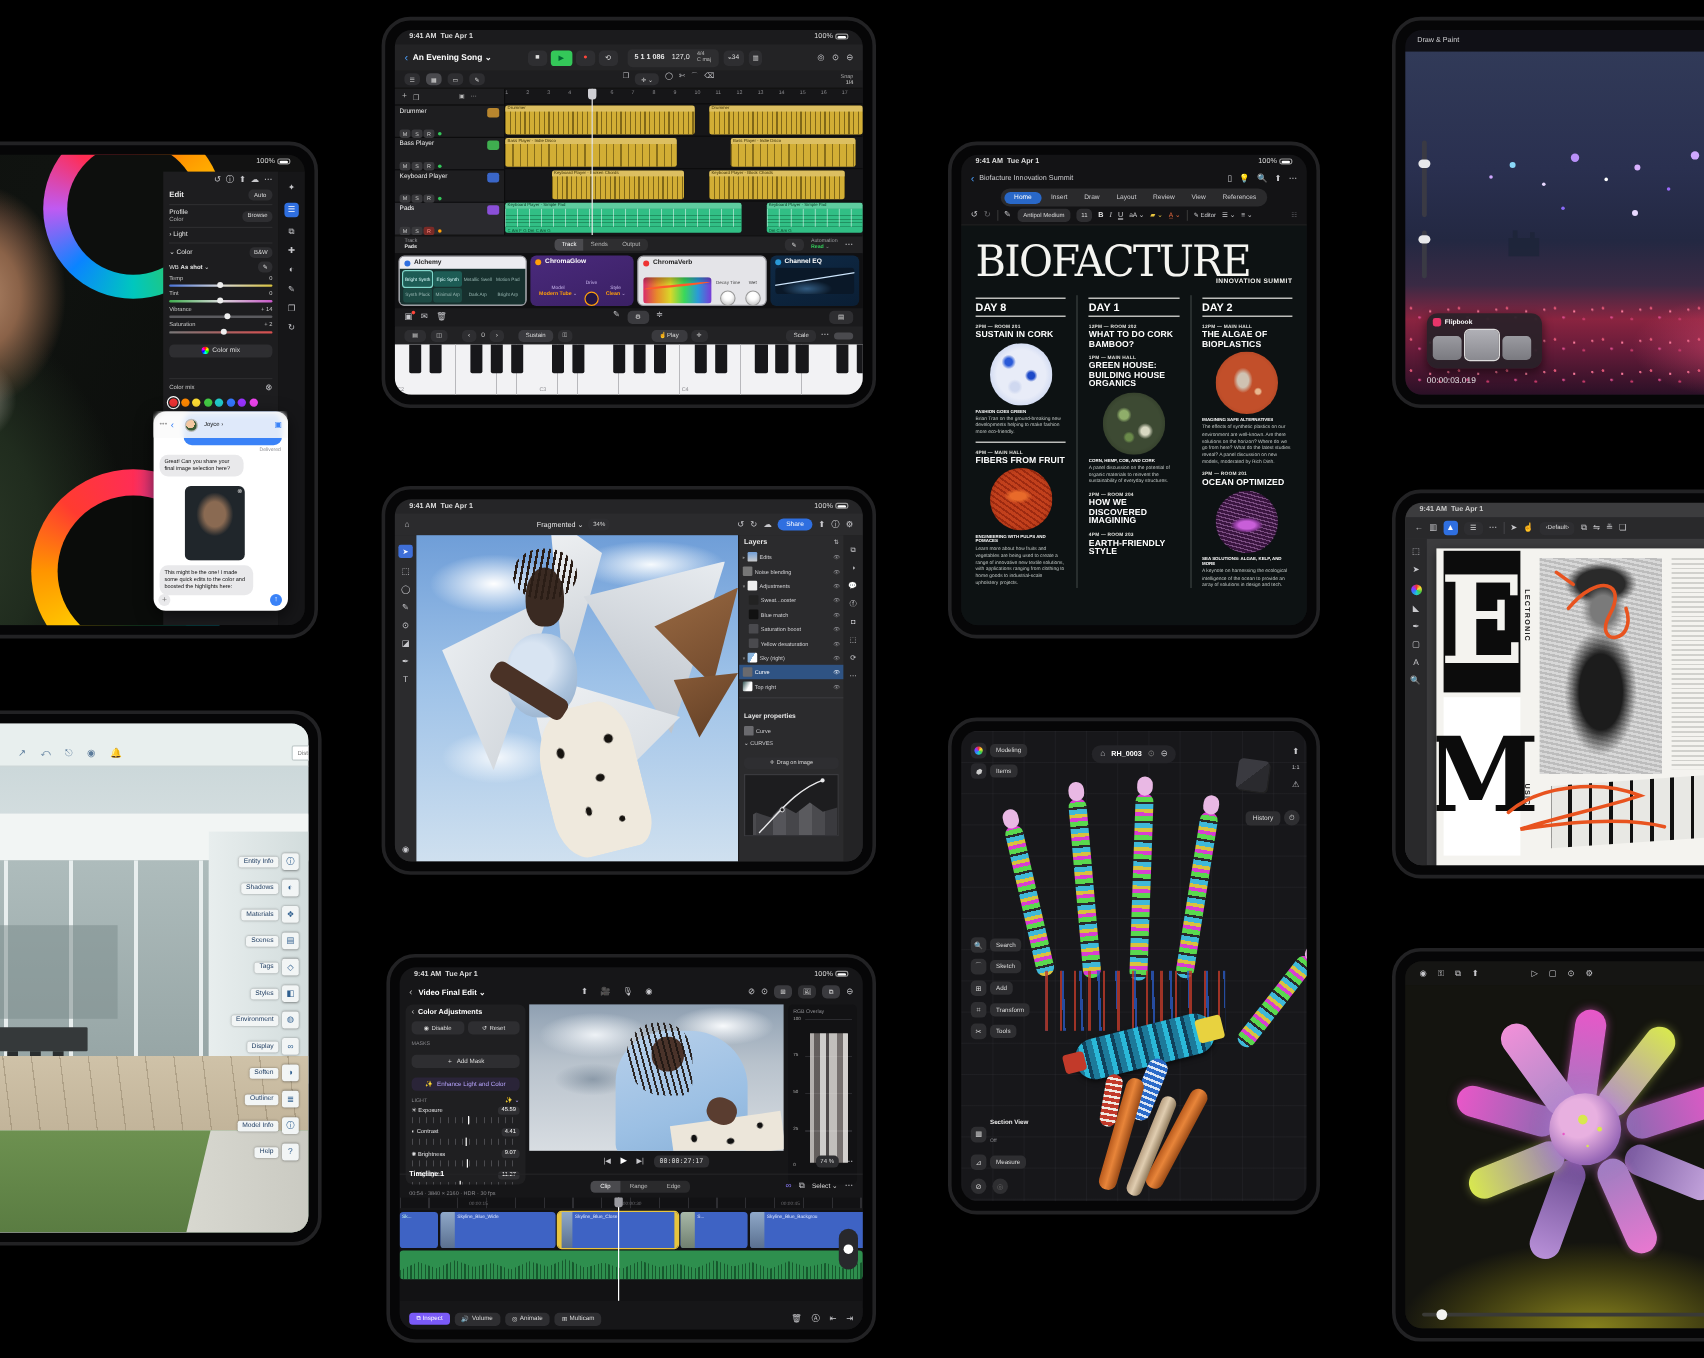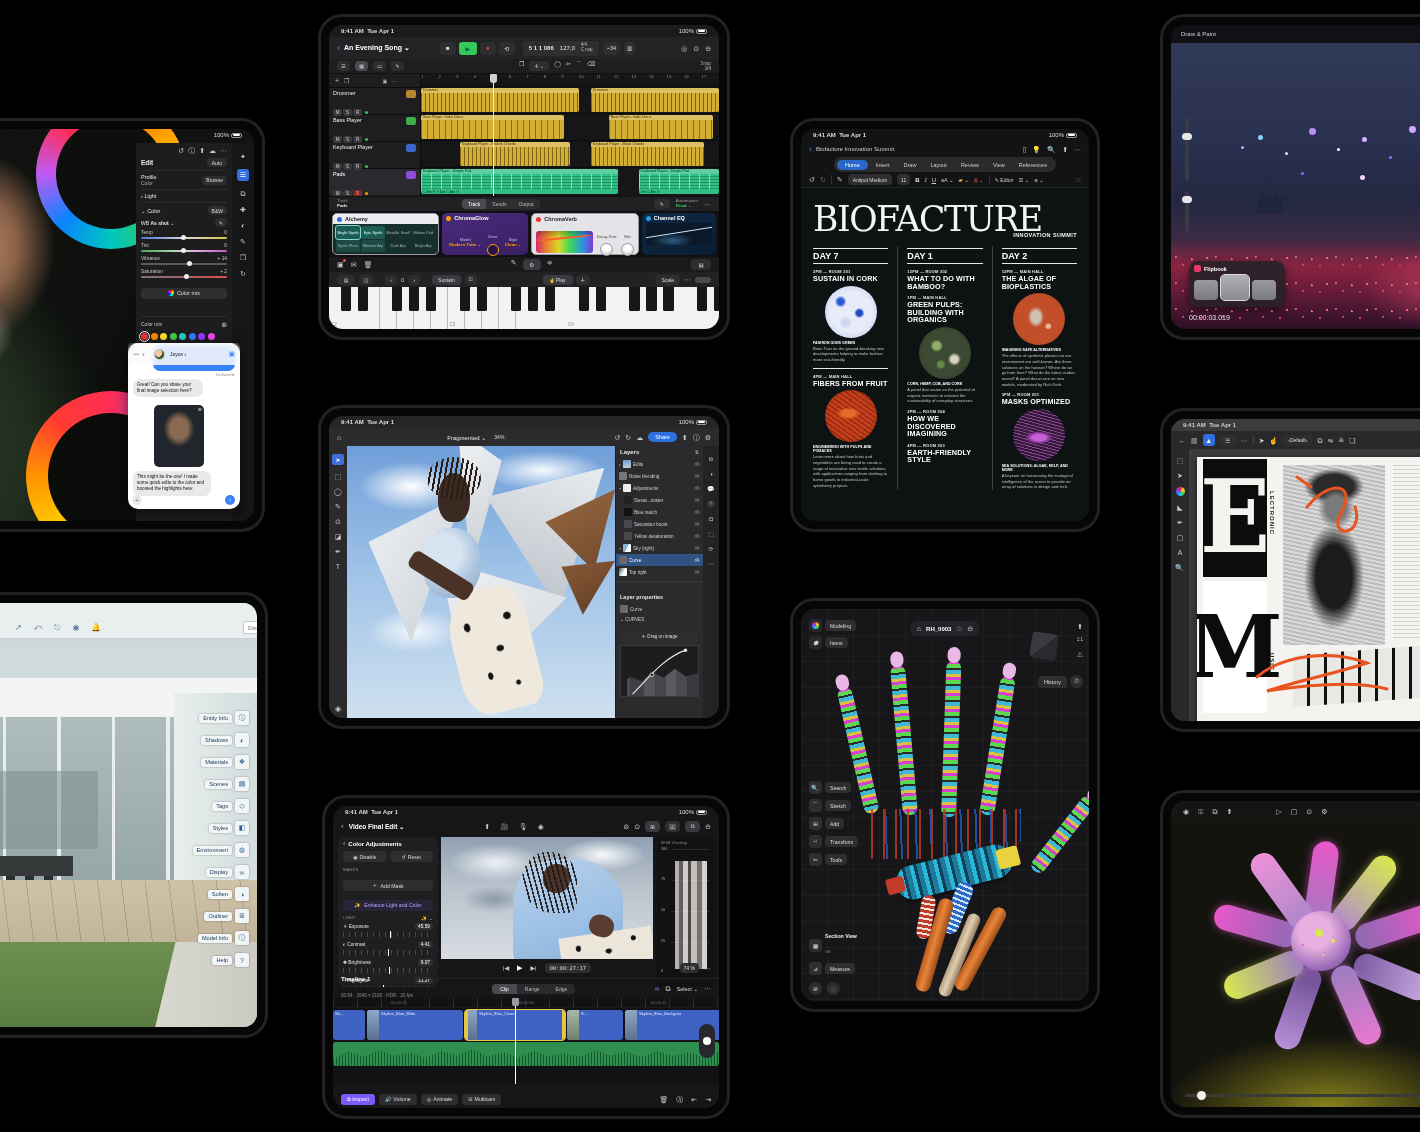--- a/index.html
+++ b/index.html
@@ -505,63 +505,63 @@
         <span style="font-size:5.5px;color:#55555a;margin-left:auto;">☷</span>
       </div>
 
       <div class="abs" style="left:0;right:0;top:59px;bottom:0;background:#0d1213;padding:10px 12px;overflow:hidden;">
         <div style="font-family:'DejaVu Serif',serif;color:#f4f4f0;font-size:36px;letter-spacing:-1.5px;transform:scaleX(.96);transform-origin:left;white-space:nowrap;">BIOFACTURE</div>
         <div style="text-align:right;font-size:5.5px;font-weight:bold;color:#f4f4f0;letter-spacing:.4px;margin-top:-7px;">INNOVATION SUMMIT</div>
         <div style="display:flex;gap:9px;margin-top:8px;">
 
           <div style="flex:1;">
             <div class="w-div"></div>
-            <div style="font-size:9px;font-weight:bold;color:#fff;">DAY 7</div>
+            <div style="font-size:9px;font-weight:bold;color:#fff;">DAY 8</div>
             <div class="w-div"></div>
             <div class="w-time">2PM — ROOM 201</div>
             <div class="w-title">SUSTAIN IN CORK</div>
             <div class="petri" style="background:radial-gradient(10px 10px at 30% 30%,#2a5ad8 0 30%,transparent 60%),radial-gradient(8px 8px at 66% 52%,#1d49c8 0 35%,transparent 65%),radial-gradient(9px 9px at 40% 70%,#cfd8f0 0 40%,transparent 70%),radial-gradient(circle,#e8ecf8 0 55%,#c2cfee 85%,#aab8dd 100%);"></div>
             <div class="w-tag">FASHION GOES GREEN</div>
             <div class="w-body">Brian Tran on the ground-breaking new developments helping to make fashion more eco-friendly.</div>
             <div class="w-div" style="margin-top:5px;"></div>
             <div class="w-time">4PM — MAIN HALL</div>
             <div class="w-title">FIBERS FROM FRUIT</div>
             <div class="petri" style="background:radial-gradient(16px 8px at 45% 45%,#e86a2a 0 40%,transparent 75%),repeating-linear-gradient(35deg,rgba(120,20,5,.5) 0 1.5px,transparent 1.5px 4px),radial-gradient(circle,#c2401c 0 60%,#8a2a10 100%);"></div>
             <div class="w-tag">ENGINEERING WITH PULPS AND POMACES</div>
             <div class="w-body">Learn more about how fruits and vegetables are being used to create a range of innovative new textile solutions, with applications ranging from clothing to home goods to industrial-scale upholstery projects.</div>
           </div>
 
           <div style="flex:1;border-left:1px solid #3a4242;padding-left:9px;">
             <div class="w-div"></div>
             <div style="font-size:9px;font-weight:bold;color:#fff;">DAY 1</div>
             <div class="w-div"></div>
             <div class="w-time">12PM — ROOM 202</div>
-            <div class="w-title">WHAT TO DO WITH BAMBOO?</div>
+            <div class="w-title">WHAT TO DO CORK BAMBOO?</div>
             <div class="w-time">1PM — MAIN HALL</div>
-            <div class="w-title">GREEN PULPS: BUILDING WITH ORGANICS</div>
+            <div class="w-title">GREEN HOUSE: BUILDING HOUSE ORGANICS</div>
             <div class="petri" style="background:radial-gradient(9px 9px at 34% 36%,#8fae6a 0 40%,transparent 70%),radial-gradient(11px 11px at 68% 62%,#d8d8c2 0 30%,transparent 60%),radial-gradient(7px 7px at 42% 72%,#6a8a4a 0 40%,transparent 70%),radial-gradient(circle,#3d4a33 0 60%,#252e1d 100%);"></div>
             <div class="w-tag">CORN, HEMP, COB, AND CORK</div>
             <div class="w-body">A panel discussion on the potential of organic materials to reinvent the sustainability of everyday structures.</div>
             <div class="w-time">2PM — ROOM 204</div>
             <div class="w-title">HOW WE DISCOVERED IMAGINING</div>
             <div class="w-time">4PM — ROOM 203</div>
             <div class="w-title">EARTH-FRIENDLY STYLE</div>
           </div>
 
           <div style="flex:1;border-left:1px solid #3a4242;padding-left:9px;">
             <div class="w-div"></div>
             <div style="font-size:9px;font-weight:bold;color:#fff;">DAY 2</div>
             <div class="w-div"></div>
             <div class="w-time">12PM — MAIN HALL</div>
             <div class="w-title">THE ALGAE OF BIOPLASTICS</div>
             <div class="petri" style="background:radial-gradient(13px 17px at 44% 46%,#cfc2b2 0 35%,transparent 62%),radial-gradient(5px 5px at 68% 64%,#e8b890 0 40%,transparent 70%),radial-gradient(circle,#c24f2a 0 62%,#9a3a1d 100%);"></div>
             <div class="w-tag">IMAGINING SAFE ALTERNATIVES</div>
             <div class="w-body">The effects of synthetic plastics on our environment are well-known. Are there solutions on the horizon? Where do we go from here? What do the latest studies reveal? A panel discussion on new models, moderated by Rich Dinh.</div>
             <div class="w-time">3PM — ROOM 201</div>
-            <div class="w-title">MASKS OPTIMIZED</div>
+            <div class="w-title">OCEAN OPTIMIZED</div>
             <div class="petri" style="background:radial-gradient(17px 8px at 50% 55%,#c85fd8 0 40%,#8a3a9a 60%,transparent 80%),repeating-linear-gradient(15deg,rgba(240,180,250,.35) 0 1px,transparent 1px 3px),radial-gradient(circle,#3a1540 0 62%,#200a26 100%);"></div>
             <div class="w-tag">SEA SOLUTIONS: ALGAE, KELP, AND MORE</div>
             <div class="w-body">A keynote on harnessing the ecological intelligence of the ocean to provide an array of solutions in design and tech.</div>
           </div>
         </div>
       </div>
     </div>
   </div>
 
   <div class="dev" style="left:1160px;top:14px;width:412px;height:326px;">

